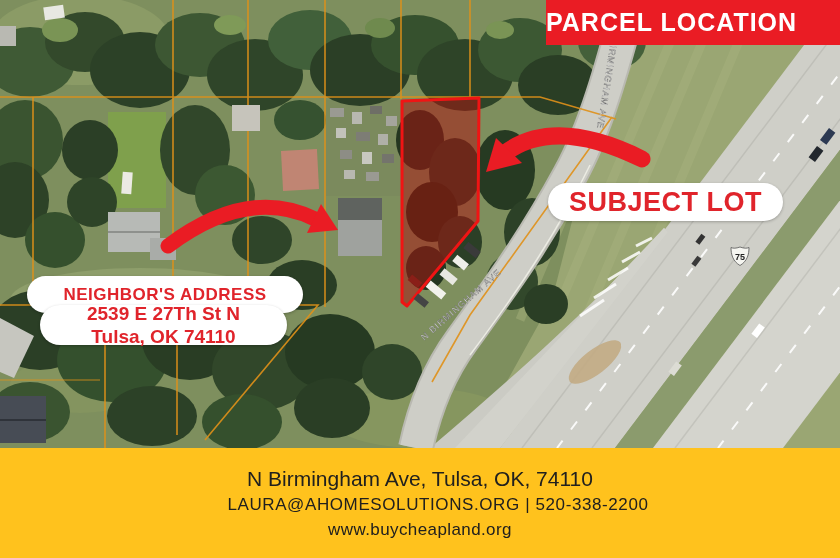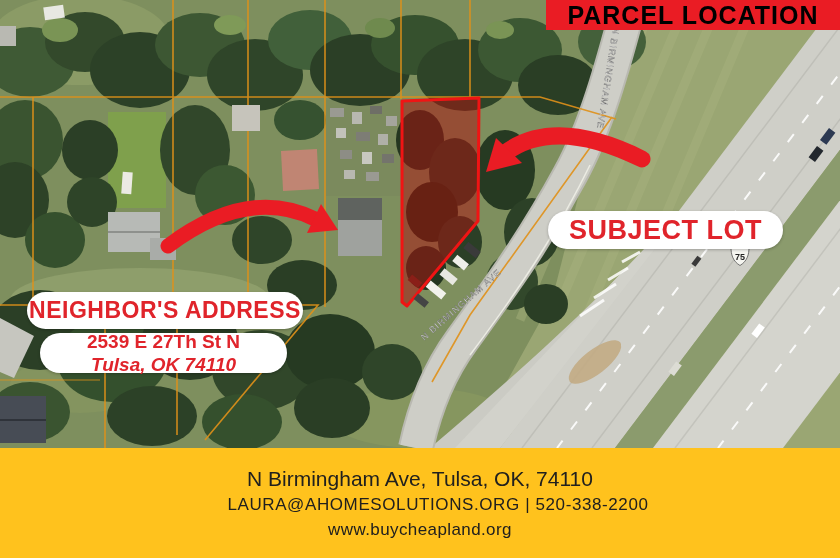--- a/index.html
+++ b/index.html
@@ -4,27 +4,27 @@
 <style>
   :root{
     --red:#ea1c24; --yellow:#ffc21d; --pill-red:#e0242b; --ink:#21201e;
   }
   html,body{margin:0;padding:0;background:#666;}
   .flyer{position:relative;width:840px;height:558px;overflow:hidden;
     font-family:"Liberation Sans","DejaVu Sans",sans-serif;background:#7e8f5e;}
   .map{position:absolute;left:0;top:0;width:840px;height:448px;display:block;}
   .pill{position:absolute;background:#fff;border-radius:999px;display:flex;
     align-items:center;justify-content:center;color:var(--pill-red);
-    font-weight:bold;box-shadow:0 1px 3px rgba(0,0,0,.25);text-align:center;margin-top:28px;}
-  .pill-neighbor{left:27px;top:264px;width:276px;height:37px;font-size:23px;letter-spacing:.5px;}
+    font-weight:bold;box-shadow:0 1px 3px rgba(0,0,0,.25);text-align:center;}
+  .pill-neighbor{left:27px;top:276px;width:276px;height:37px;font-size:17px;letter-spacing:.5px;}
   .pill-address{left:40px;top:305px;width:247px;height:40px;font-size:19px;line-height:23px;border-radius:26px;}
   .pill-subject{left:548px;top:183px;width:235px;height:38px;font-size:27px;letter-spacing:.5px;}
-  .banner{position:absolute;left:546px;top:0;width:294px;height:30px;background:var(--red);
-    color:#000000;font-weight:bold;font-size:25px;letter-spacing:1px;display:flex;
-    align-items:center;justify-content:center;}
+  .banner{position:absolute;left:546px;top:0;width:294px;height:45px;background:var(--red);
+    color:#ffffff;font-weight:bold;font-size:25px;letter-spacing:1px;display:flex;
+    align-items:center;justify-content:flex-start;}
   .footer{position:absolute;left:0;top:448px;width:840px;height:142px;background:var(--yellow);
     color:var(--ink);display:flex;flex-direction:column;align-items:center;
     justify-content:flex-start;padding-top:17px;box-sizing:border-box;text-align:center;}
   .f1{font-size:21px;line-height:27px;font-weight:400;}
   .f2{font-size:21px;line-height:28px;font-weight:700;letter-spacing:.2px;}
   .f3{font-size:17px;line-height:26px;font-weight:400;letter-spacing:.6px;margin-left:36px;}
   .f4{font-size:17px;line-height:24px;font-weight:400;letter-spacing:.4px;}
 </style>
 </head>
 <body>
@@ -223,21 +223,21 @@
     <span>SUBJECT LOT</span>
   </div>
 
   <div class="pill pill-neighbor">
     <span>NEIGHBOR'S ADDRESS</span>
   </div>
 
   <div class="pill pill-address">
     <span>
       <span style="display:block;">2539 E 27Th St N</span>
-      <span style="display:block;font-style:italic;">Tulsa, OK 74110</span>
+      <span style="display:block;">Tulsa, OK 74110</span>
     </span>
   </div>
 
   <div class="footer">
     <div class="f1">N Birmingham Ave, Tulsa, OK, 74110</div>
     <div class="f3">LAURA@AHOMESOLUTIONS.ORG | 520-338-2200</div>
     <div class="f4">www.buycheapland.org</div>
   </div>
 
 </div>

